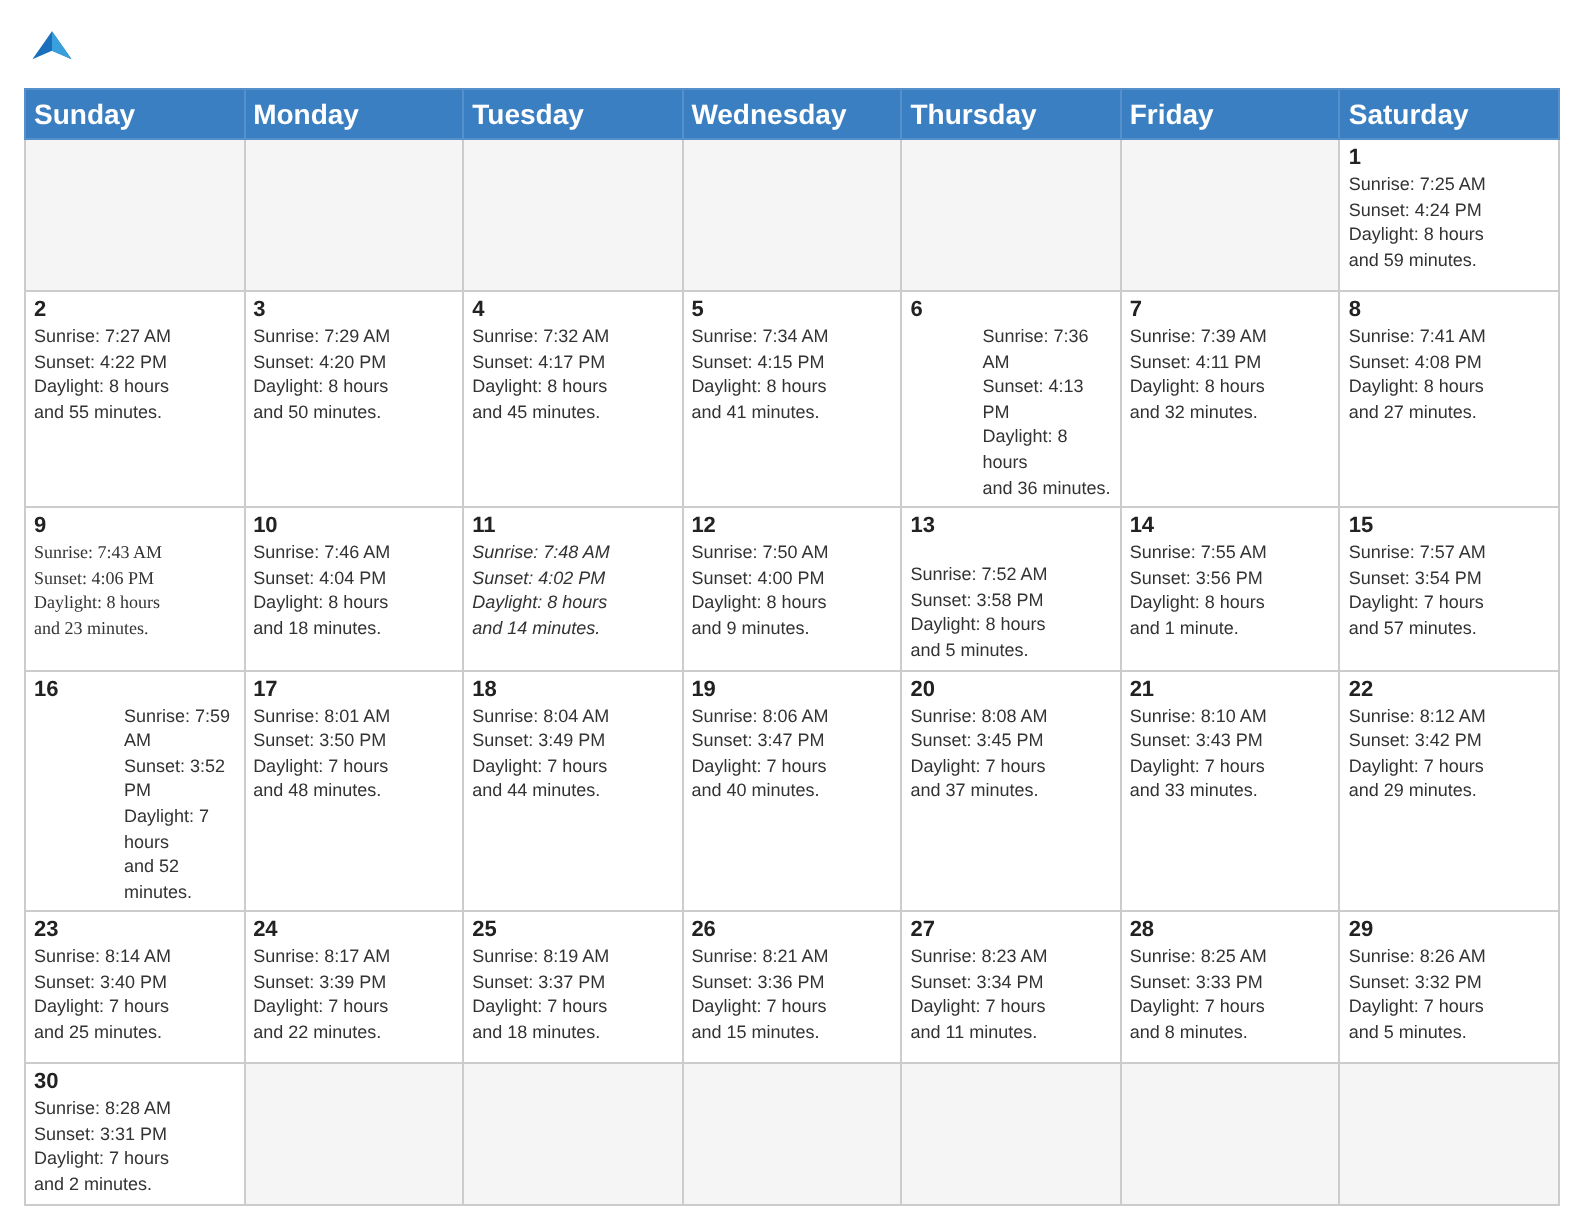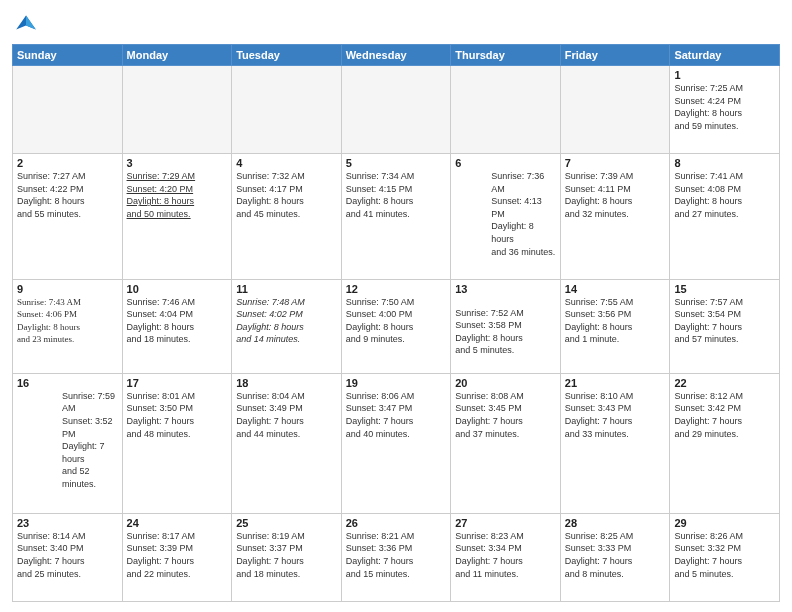--- a/index.html
+++ b/index.html
@@ -55,21 +55,21 @@
     .calendar {
       flex: 1;
       border: 1px solid #ccc;
       border-collapse: collapse;
       width: 100%;
       table-layout: fixed;
     }
     .calendar th {
       background: #3a7fc1;
       color: #fff;
-      font-size: 11px;
+      font-size: 14px;
       font-weight: bold;
       padding: 4px 4px;
       text-align: left;
       border: 1px solid #5590cc;
     }
     .calendar td {
       border: 1px solid #ccc;
       vertical-align: top;
       padding: 3px 4px;
       font-size: 9.5px;
@@ -148,21 +148,21 @@
         <tr>
           <td>
             <span class="day-num">2</span>
             <div class="day-info" style="white-space: pre-line;">Sunrise: 7:27 AM
 Sunset: 4:22 PM
 Daylight: 8 hours
 and 55 minutes.</div>
           </td>
           <td>
             <span class="day-num">3</span>
-            <div class="day-info" style="white-space: pre-line; text-decoration: underline;">Sunrise: 7:29 AM
+            <div class="day-info" style="white-space: pre-line;">Sunrise: 7:29 AM
 Sunset: 4:20 PM
 Daylight: 8 hours
 and 50 minutes.</div>
           </td>
           <td>
             <span class="day-num">4</span>
             <div class="day-info" style="white-space: pre-line;">Sunrise: 7:32 AM
 Sunset: 4:17 PM
 Daylight: 8 hours
 and 45 minutes.</div>
@@ -341,16 +341,31 @@
 Daylight: 7 hours
 and 8 minutes.</div>
           </td>
           <td>
             <span class="day-num">29</span>
             <div class="day-info" style="white-space: pre-line;">Sunrise: 8:26 AM
 Sunset: 3:32 PM
 Daylight: 7 hours
 and 5 minutes.</div>
           </td>
+        </tr>
+        <tr>
+          <td class="last-row">
+            <span class="day-num">30</span>
+            <div class="day-info" style="white-space: pre-line;">Sunrise: 8:28 AM
+Sunset: 3:31 PM
+Daylight: 7 hours
+and 2 minutes.</div>
+          </td>
+          <td class="last-row empty"></td>
+          <td class="last-row empty"></td>
+          <td class="last-row empty"></td>
+          <td class="last-row empty"></td>
+          <td class="last-row empty"></td>
+          <td class="last-row empty"></td>
         </tr>
       </tbody>
   </table>
 </div>
 
 </body></html>

